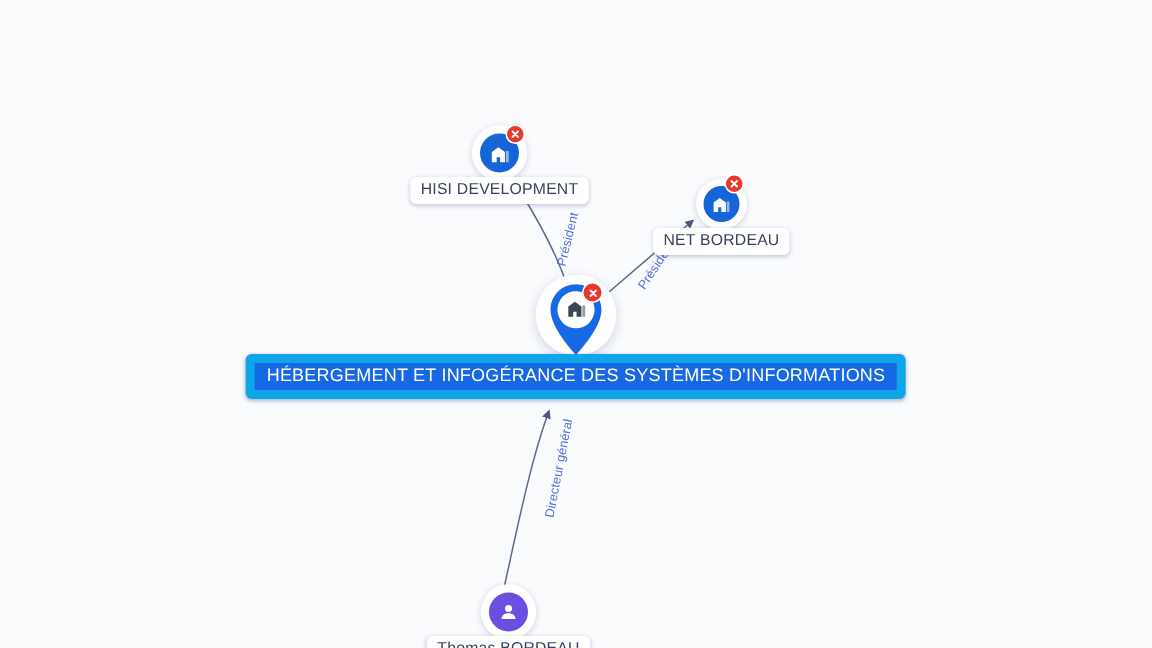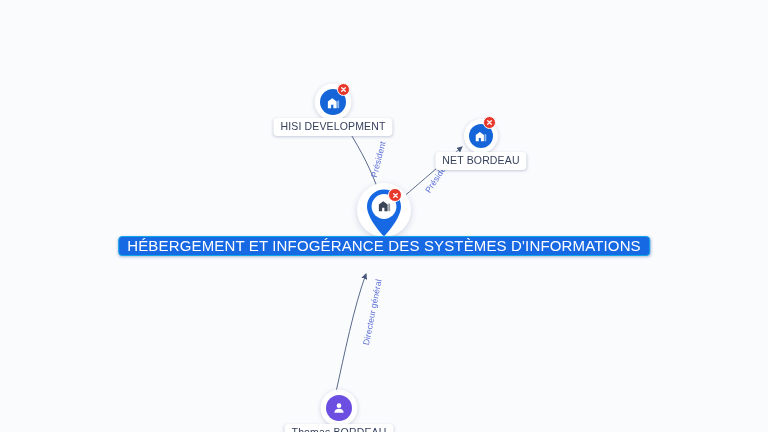--- a/index.html
+++ b/index.html
@@ -121,23 +121,23 @@
   }
   .label-plain {
     background: #ffffff;
     color: #36415e;
     box-shadow: 0 1px 3px rgba(40,60,110,0.25);
     text-align: center;
   }
   .label-primary {
     background: #1668e3;
     color: #ffffff;
-    border: 1px solid #0ea5e9;
+    border: 6px solid #0ea5e9;
     box-shadow: 0 1px 3px rgba(20,60,140,0.35);
-    font-size: 15px;
+    font-size: 12px;
     padding: 2px 8px 3px 8px;
   }
 
   
   .edge-label {
     position: absolute;
     font-size: 8.5px;
     color: #5b6fd6;
     white-space: nowrap;
     transform-origin: 0 0;

